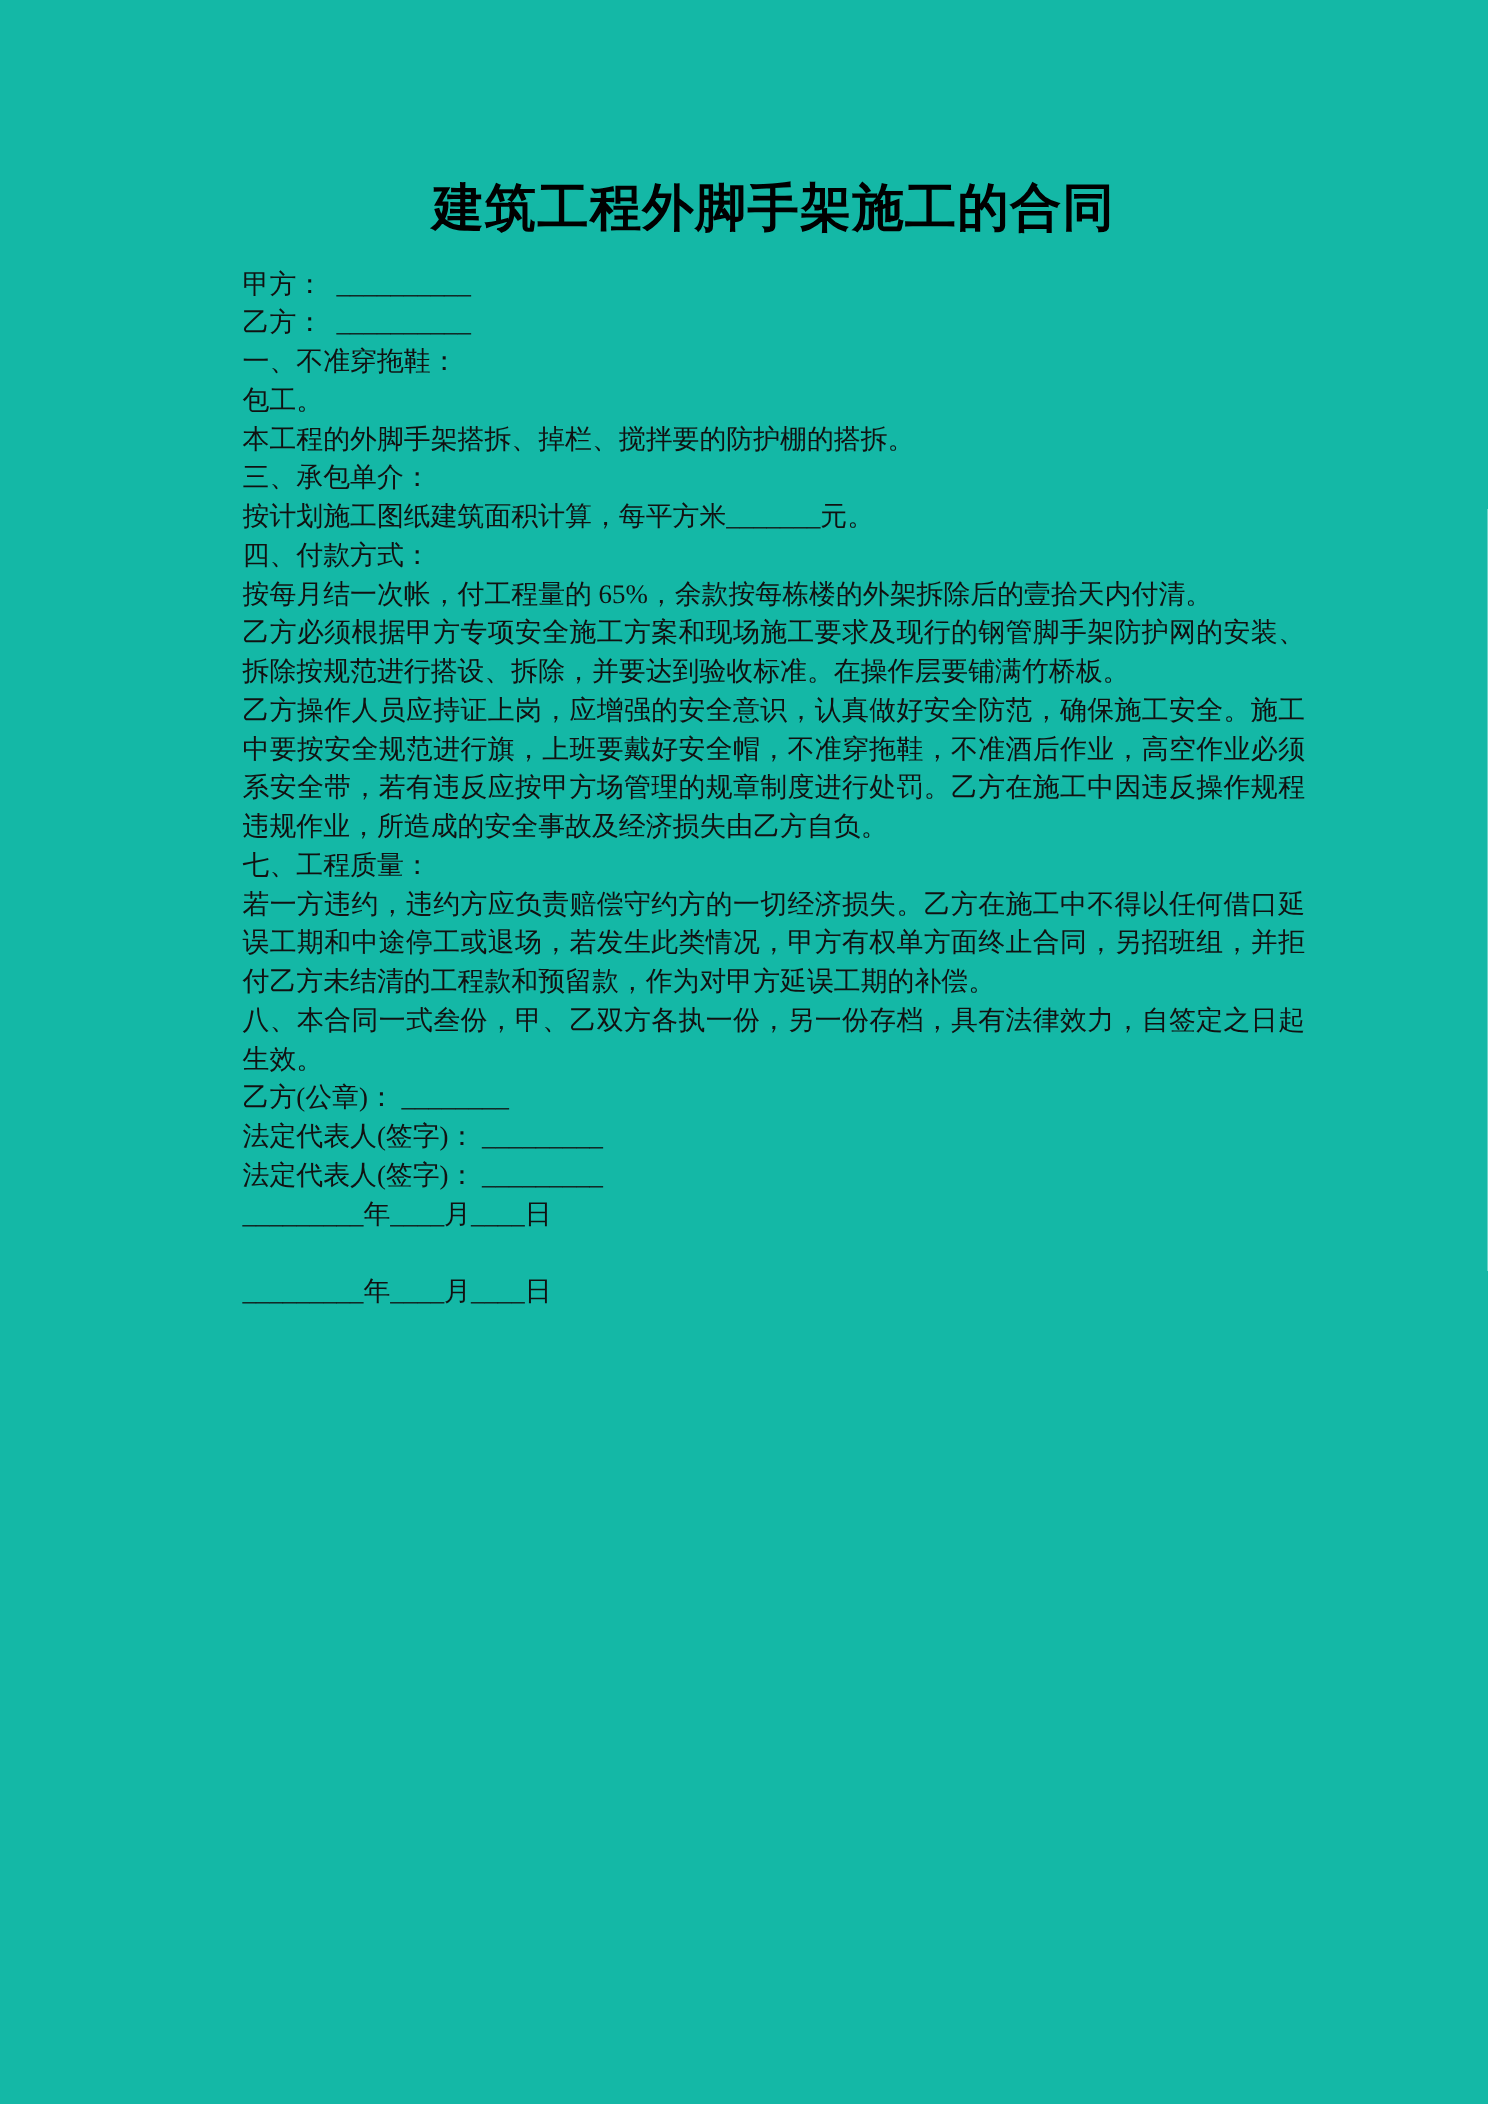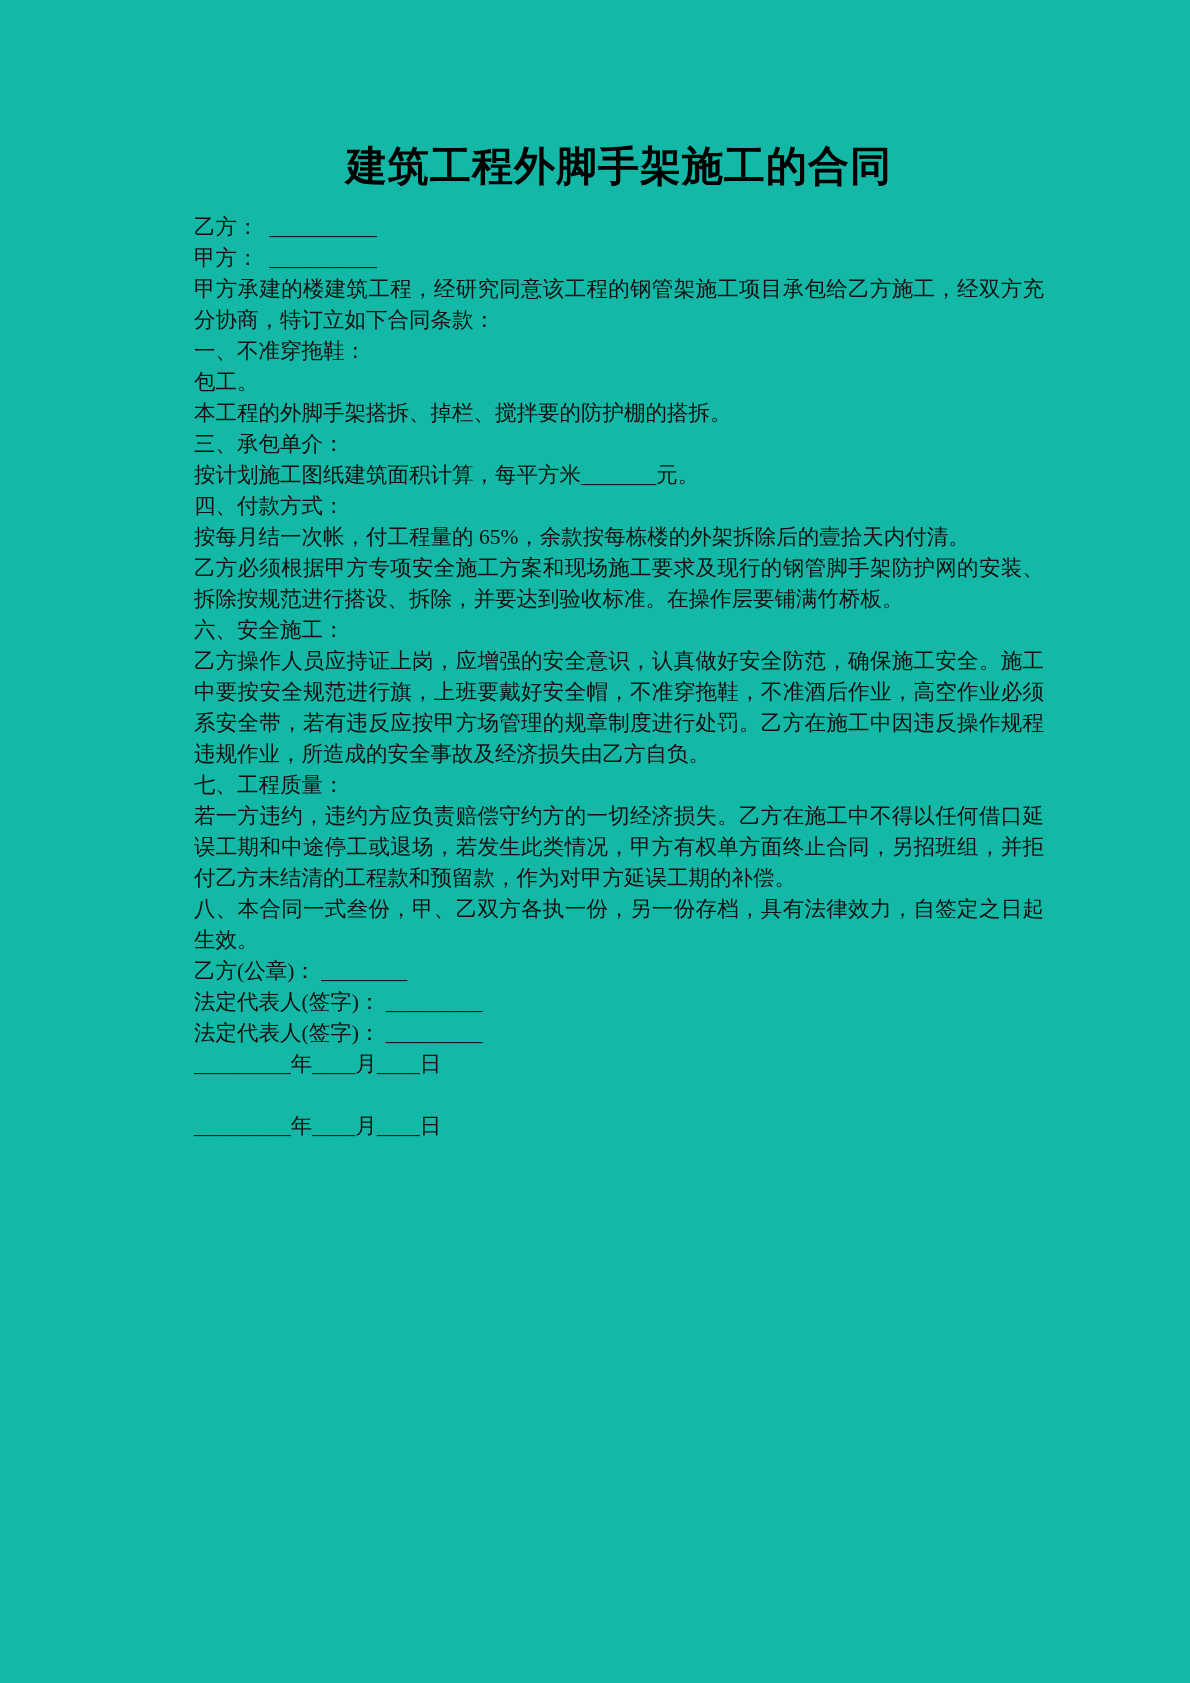--- a/index.html
+++ b/index.html
@@ -41,32 +41,30 @@
     white-space: pre-wrap;
   }
 </style>
 </head>
 <body>
 
 <div class="page">
   <div class="doc">
     <h1 class="doc-title">建筑工程外脚手架施工的合同</h1>
     <div class="doc-body">
+      <p>甲方：&nbsp;&nbsp;__________</p>
       <p>乙方：&nbsp;&nbsp;__________</p>
-      <p>甲方：&nbsp;&nbsp;__________</p>
-      <p>甲方承建的楼建筑工程，经研究同意该工程的钢管架施工项目承包给乙方施工，经双方充分协商，特订立如下合同条款：</p>
       <p>一、不准穿拖鞋：</p>
       <p>包工。</p>
       <p>本工程的外脚手架搭拆、掉栏、搅拌要的防护棚的搭拆。</p>
       <p>三、承包单介：</p>
       <p>按计划施工图纸建筑面积计算，每平方米_______元。</p>
       <p>四、付款方式：</p>
       <p>按每月结一次帐，付工程量的 65%，余款按每栋楼的外架拆除后的壹拾天内付清。</p>
       <p>乙方必须根据甲方专项安全施工方案和现场施工要求及现行的钢管脚手架防护网的安装、拆除按规范进行搭设、拆除，并要达到验收标准。在操作层要铺满竹桥板。</p>
-      <p>六、安全施工：</p>
       <p>乙方操作人员应持证上岗，应增强的安全意识，认真做好安全防范，确保施工安全。施工中要按安全规范进行旗，上班要戴好安全帽，不准穿拖鞋，不准酒后作业，高空作业必须系安全带，若有违反应按甲方场管理的规章制度进行处罚。乙方在施工中因违反操作规程违规作业，所造成的安全事故及经济损失由乙方自负。</p>
       <p>七、工程质量：</p>
       <p>若一方违约，违约方应负责赔偿守约方的一切经济损失。乙方在施工中不得以任何借口延误工期和中途停工或退场，若发生此类情况，甲方有权单方面终止合同，另招班组，并拒付乙方未结清的工程款和预留款，作为对甲方延误工期的补偿。</p>
       <p>八、本合同一式叁份，甲、乙双方各执一份，另一份存档，具有法律效力，自签定之日起生效。</p>
       <p>乙方(公章)：&nbsp;________</p>
       <p>法定代表人(签字)：&nbsp;_________</p>
       <p>法定代表人(签字)：&nbsp;_________</p>
       <p>_________年____月____日</p>
       <p></p>
       <p>_________年____月____日</p>

